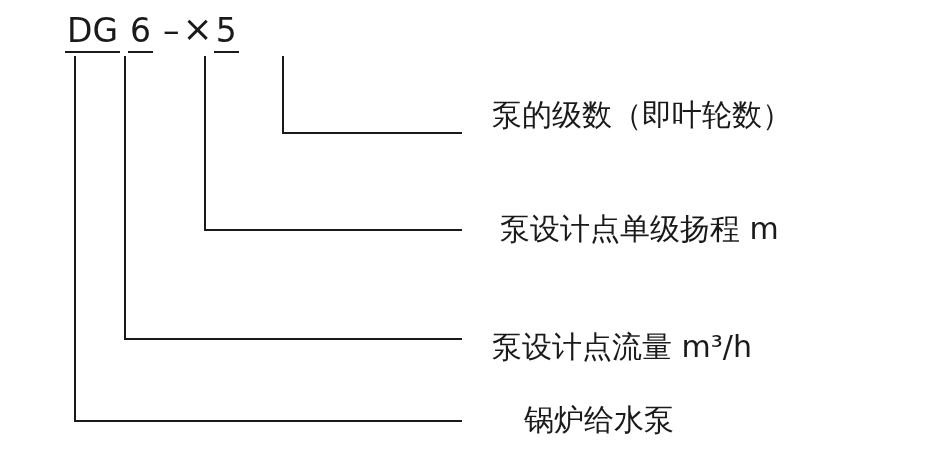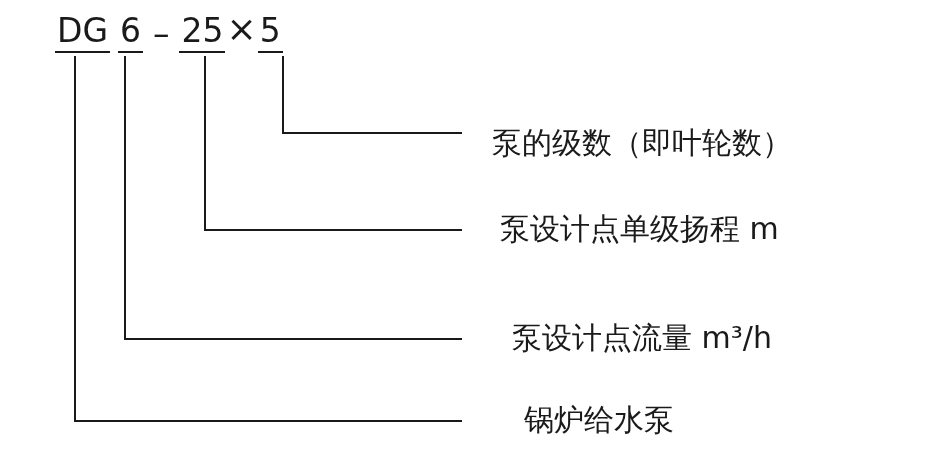--- a/index.html
+++ b/index.html
@@ -11,28 +11,28 @@
     position: relative;
     width: 938px;
     height: 473px;
     background: #ffffff;
     overflow: hidden;
     font-family: "DejaVu Sans", "Liberation Sans", sans-serif;
     color: #1a1a1a;
   }
   .model {
     position: absolute;
-    left: 55px;
+    left: 65px;
     top: 12px;
     font-size: 33px;
     line-height: 1.15;
     white-space: nowrap;
     color: #1a1a1a;
     display: flex;
-    align-items: flex-end;
+    align-items: flex-start;
   }
   .model .part {
     display: inline-block;
     padding: 0 2px;
   }
   .model .u {
     border-bottom: 2px solid #1a1a1a;
     padding-bottom: 1px;
   }
   .model .gap {
@@ -62,30 +62,29 @@
 </style>
 </head>
 <body>
 
 <div class="canvas">
 
   <div class="model">
     <span class="part u">DG</span>
     <span class="part u gap">6</span>
     <span class="part gap">–</span>
-    <span class="part u gap">25</span>
     <span class="part times">×</span>
     <span class="part u">5</span>
   </div>
 
   <svg class="lines" viewBox="0 0 938 473" xmlns="http://www.w3.org/2000/svg">
     <path d="M283 56 V133 H462" fill="none" stroke="#1a1a1a" stroke-width="2"></path>
     <path d="M205 56 V230 H462" fill="none" stroke="#1a1a1a" stroke-width="2"></path>
     <path d="M125 56 V339 H462" fill="none" stroke="#1a1a1a" stroke-width="2"></path>
     <path d="M75 56 V421 H462" fill="none" stroke="#1a1a1a" stroke-width="2"></path>
   </svg>
 
-  <div class="callout" style="top: 125px;">泵的级数（即叶轮数）</div>
+  <div class="callout" style="top: 97px;">泵的级数（即叶轮数）</div>
   <div class="callout" style="top: 211px; margin-left: 8px;">泵设计点单级扬程 m</div>
-  <div class="callout" style="top: 320px; margin-left: 20px;">泵设计点流量 m³/h</div>
+  <div class="callout" style="top: 329px;">泵设计点流量 m³/h</div>
   <div class="callout" style="top: 402px; margin-left: 32px;">锅炉给水泵</div>
 
 </div>
 
 </body></html>

